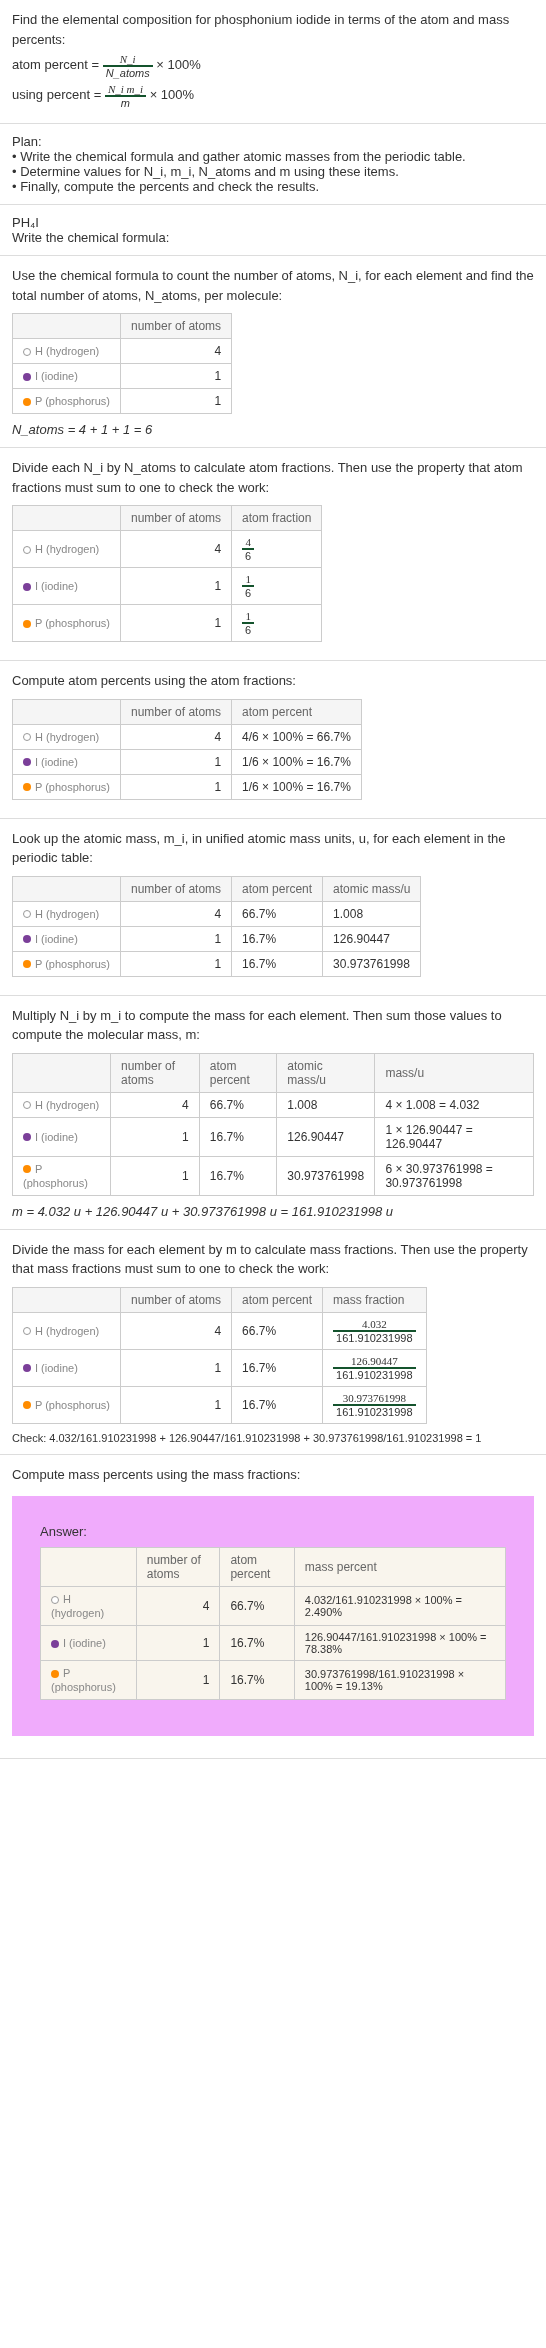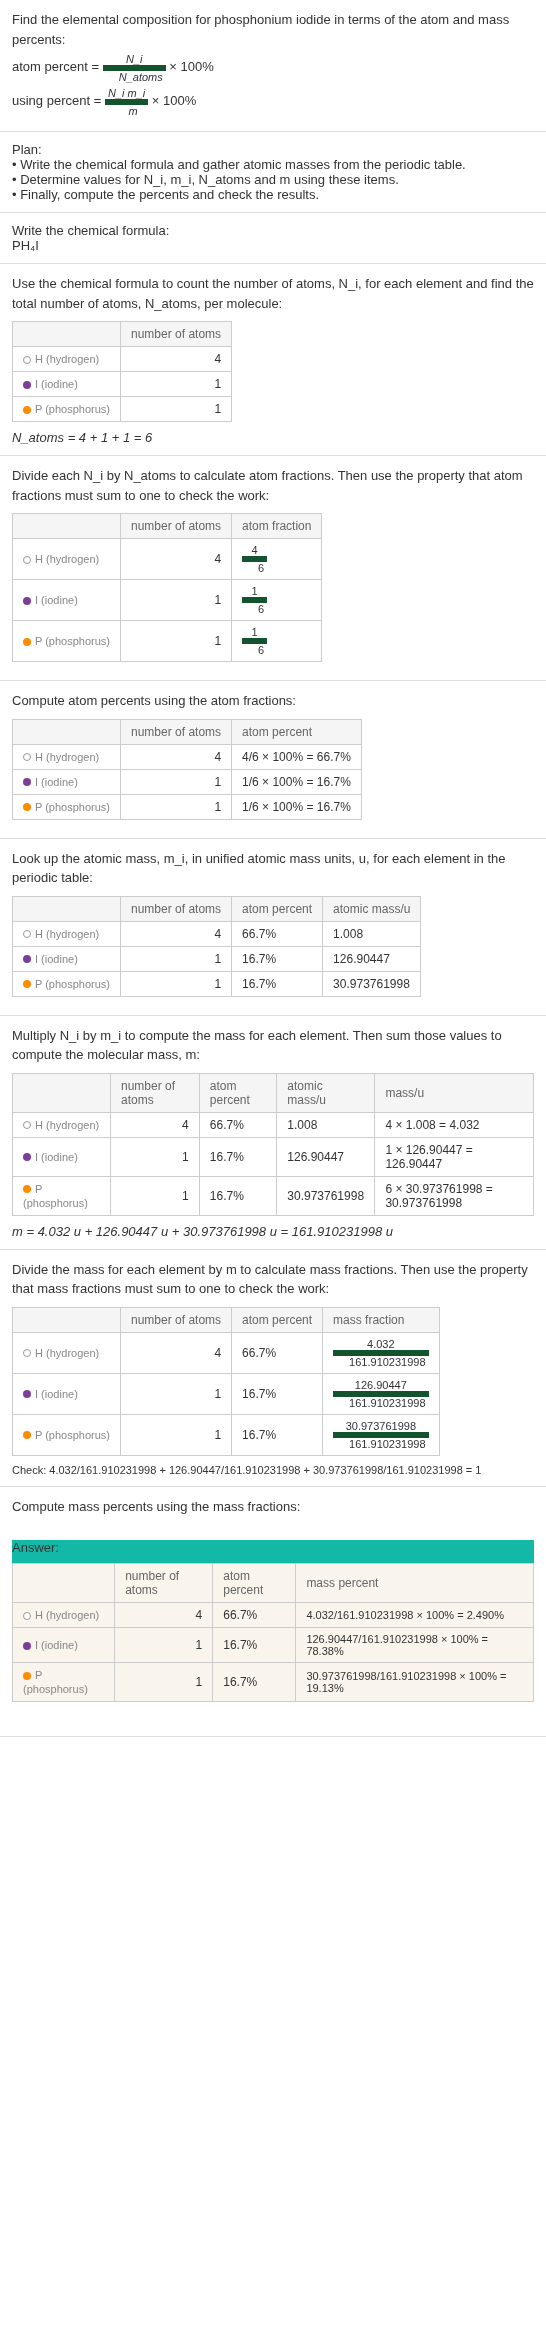--- a/index.html
+++ b/index.html
@@ -1,32 +1,32 @@
 <!DOCTYPE html>
 <html><head>
 <meta charset="utf-8">
 <style>
 * { box-sizing: border-box; margin: 0; padding: 0; }
 body { font-family: -apple-system, BlinkMacSystemFont, "Segoe UI", Arial, sans-serif; font-size: 13px; color: #333; background: #fff; width: 546px; }
 .section { padding: 10px 12px; border-bottom: 1px solid #ddd; }
 .prompt { line-height: 1.5; }
 .formula { margin: 4px 0; }
 .frac { display: inline-block; vertical-align: middle; text-align: center; font-size: 11px; }
-.frac .num { display: block; border-bottom: 6px solid #14532d; padding: 0 3px; }
-.frac .den { display: block; padding: 0 3px; margin-left: 13px; }
+.frac .num { display: block; border-bottom: 2px solid #14532d; padding: 0 3px; font-family: Liberation Serif, serif; }
+.frac .den { display: block; padding: 0 3px; }
 table { border-collapse: collapse; margin: 8px 0; border-radius: 14px; }
 th, td { border: 1px solid #ccc; padding: 5px 10px; font-size: 12px; text-align: left; }
 th { background: #f5f5f5; font-weight: normal; color: #666; }
 td.num { text-align: right; }
 .dot { display: inline-block; width: 8px; height: 8px; border-radius: 50%; margin-right: 4px; vertical-align: middle; }
 .dot-h { background: #fff; border: 1px solid #999; }
 .dot-i { background: #7b3f99; }
 .dot-p { background: #ff8c00; }
 .elabel { color: #888; font-size: 11px; }
-.answer-box { background: #14b8a6; padding: 0; margin: 24px 0; }
+.answer-box { background: #f0abfc; padding: 28px; margin: 12px 0; }
 .answer-table th, .answer-table td { background: #f9f5ed; }
 .check { font-size: 12px; margin-top: 6px; }
 .ital { font-style: italic; }
 .small { font-size: 11px; }
 </style>
 </head>
 <body>
 
 <div class="section">
   <div class="prompt">Find the elemental composition for phosphonium iodide in terms of the atom and mass percents:</div>
@@ -49,22 +49,22 @@
 </div>
 
 <div class="section">
   <div>Plan:</div>
   <div>• Write the chemical formula and gather atomic masses from the periodic table.</div>
   <div>• Determine values for N_i, m_i, N_atoms and m using these items.</div>
   <div>• Finally, compute the percents and check the results.</div>
 </div>
 
 <div class="section">
+  <div>PH₄I</div>
   <div>Write the chemical formula:</div>
-  <div>PH₄I</div>
 </div>
 
 <div class="section">
   <div class="prompt">Use the chemical formula to count the number of atoms, N_i, for each element and find the total number of atoms, N_atoms, per molecule:</div>
   <table>
     <tbody>
         <tr>
           <th></th>
           <th>number of atoms</th>
         </tr>

